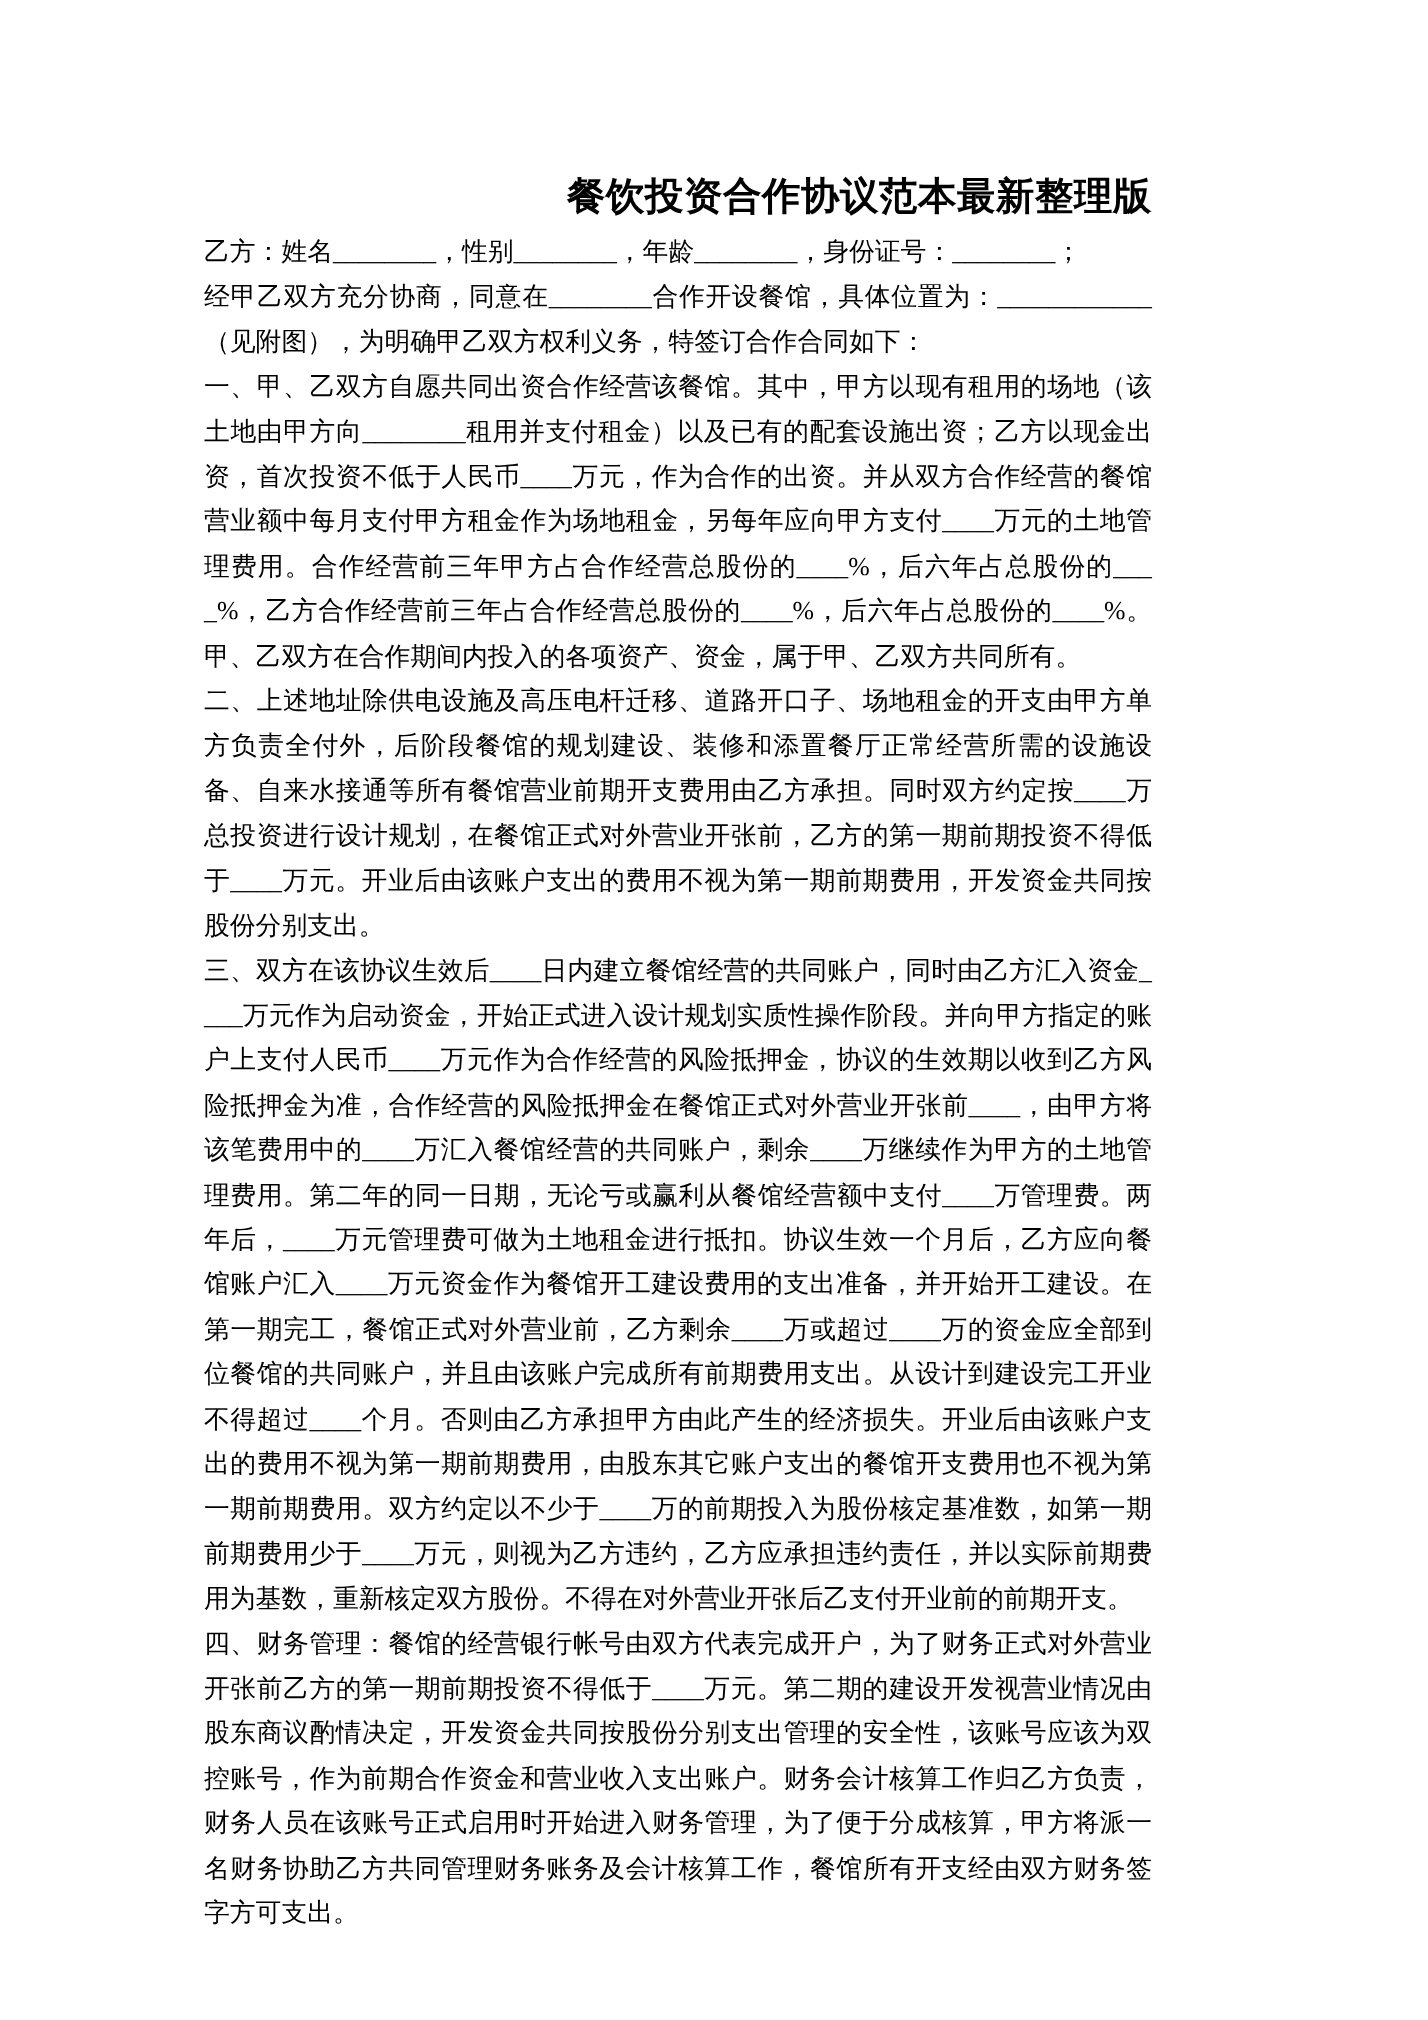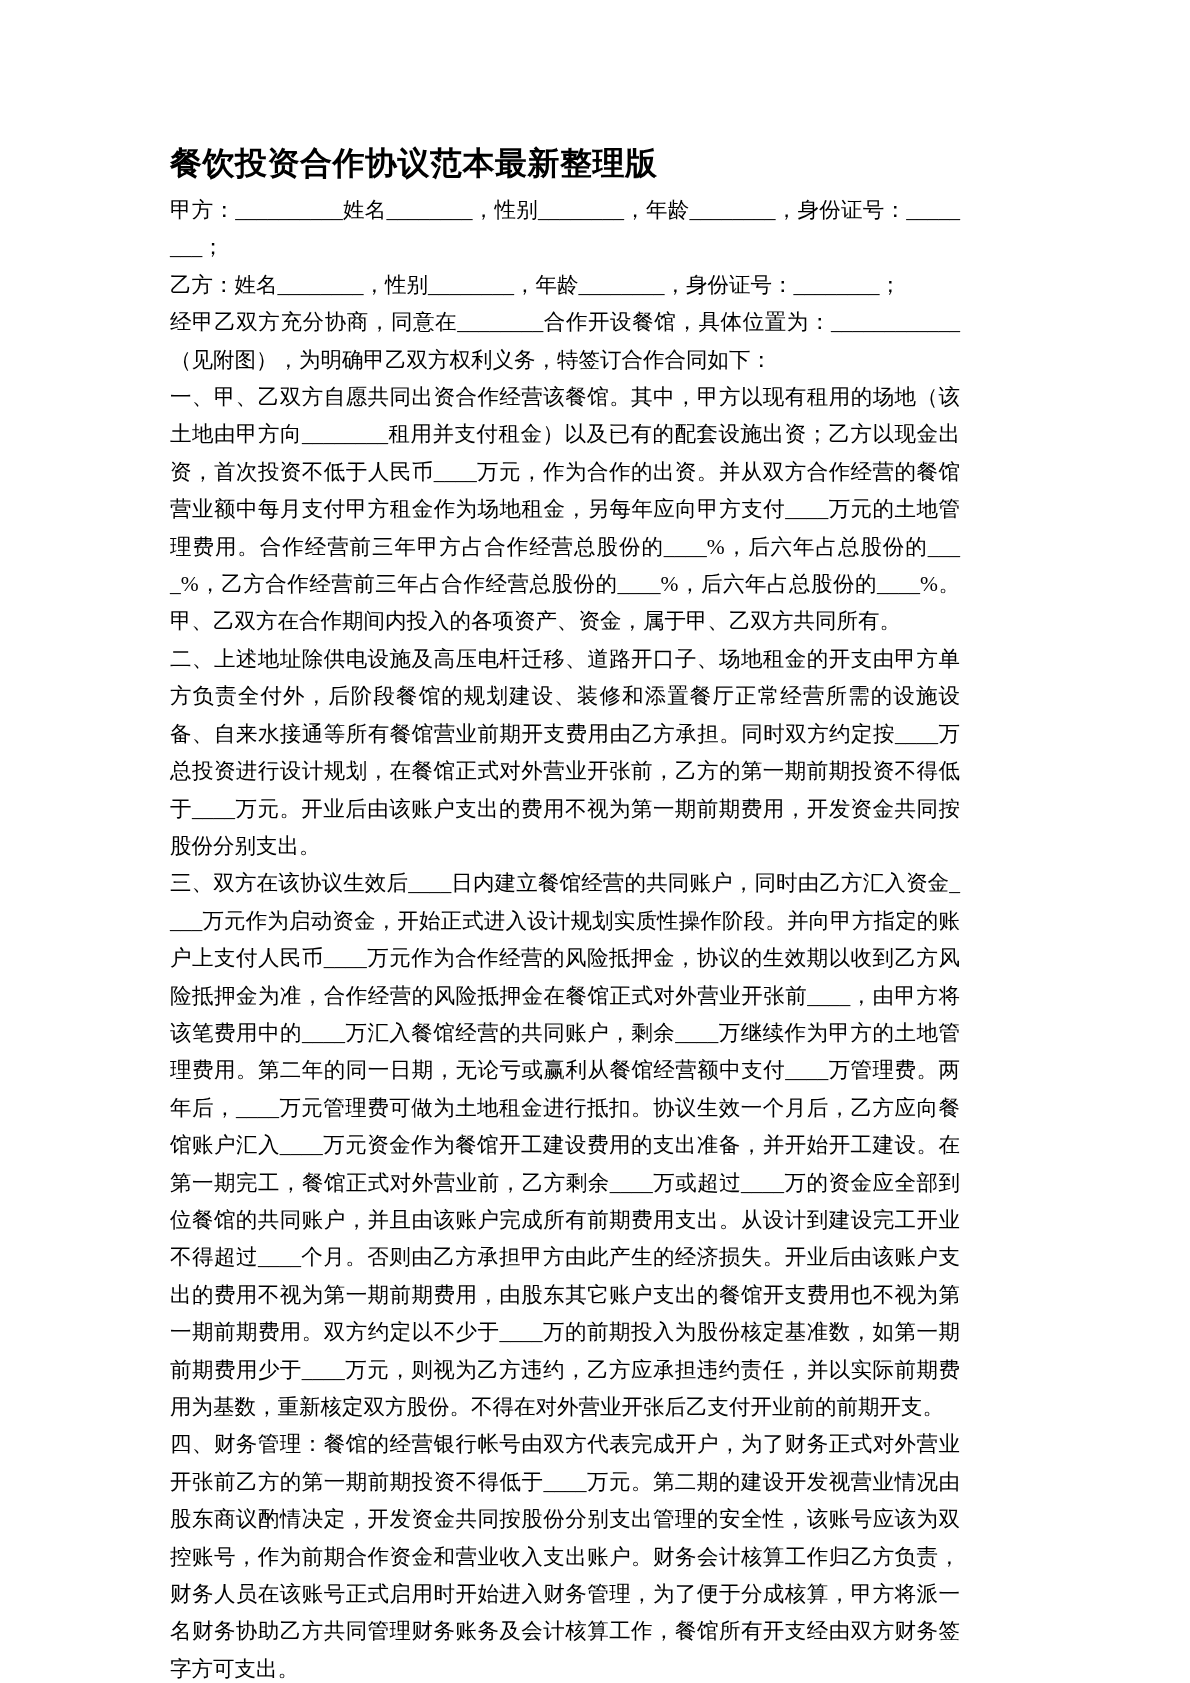--- a/index.html
+++ b/index.html
@@ -25,21 +25,21 @@
     position: absolute;
     left: 170px;
     top: 140px;
     width: 790px;
   }
   .doc-title {
     font-family: "Liberation Serif", "DejaVu Serif", serif;
     font-weight: bold;
     font-size: 32px;
     line-height: 46px;
-    text-align: left;
+    text-align: right;
     letter-spacing: 0.5px;
     margin: 0 0 6px 0;
     white-space: nowrap;
   }
   .para {
     font-size: 21.5px;
     line-height: 37.4px;
     text-align: justify;
     text-justify: inter-ideograph;
     margin: 0;
@@ -48,21 +48,20 @@
   }
 </style>
 </head>
 <body>
 
 <div class="page">
   <div class="content">
 
     <h1 class="doc-title">餐饮投资合作协议范本最新整理版</h1>
 
-    <p class="para">甲方：__________姓名________，性别________，年龄________，身份证号：________；</p>
 
     <p class="para">乙方：姓名________，性别________，年龄________，身份证号：________；</p>
 
     <p class="para">经甲乙双方充分协商，同意在________合作开设餐馆，具体位置为：____________（见附图），为明确甲乙双方权利义务，特签订合作合同如下：</p>
 
     <p class="para">一、甲、乙双方自愿共同出资合作经营该餐馆。其中，甲方以现有租用的场地（该土地由甲方向________租用并支付租金）以及已有的配套设施出资；乙方以现金出资，首次投资不低于人民币____万元，作为合作的出资。并从双方合作经营的餐馆营业额中每月支付甲方租金作为场地租金，另每年应向甲方支付____万元的土地管理费用。合作经营前三年甲方占合作经营总股份的____%，后六年占总股份的____%，乙方合作经营前三年占合作经营总股份的____%，后六年占总股份的____%。甲、乙双方在合作期间内投入的各项资产、资金，属于甲、乙双方共同所有。</p>
 
     <p class="para">二、上述地址除供电设施及高压电杆迁移、道路开口子、场地租金的开支由甲方单方负责全付外，后阶段餐馆的规划建设、装修和添置餐厅正常经营所需的设施设备、自来水接通等所有餐馆营业前期开支费用由乙方承担。同时双方约定按____万总投资进行设计规划，在餐馆正式对外营业开张前，乙方的第一期前期投资不得低于____万元。开业后由该账户支出的费用不视为第一期前期费用，开发资金共同按股份分别支出。</p>
 
     <p class="para">三、双方在该协议生效后____日内建立餐馆经营的共同账户，同时由乙方汇入资金____万元作为启动资金，开始正式进入设计规划实质性操作阶段。并向甲方指定的账户上支付人民币____万元作为合作经营的风险抵押金，协议的生效期以收到乙方风险抵押金为准，合作经营的风险抵押金在餐馆正式对外营业开张前____，由甲方将该笔费用中的____万汇入餐馆经营的共同账户，剩余____万继续作为甲方的土地管理费用。第二年的同一日期，无论亏或赢利从餐馆经营额中支付____万管理费。两年后，____万元管理费可做为土地租金进行抵扣。协议生效一个月后，乙方应向餐馆账户汇入____万元资金作为餐馆开工建设费用的支出准备，并开始开工建设。在第一期完工，餐馆正式对外营业前，乙方剩余____万或超过____万的资金应全部到位餐馆的共同账户，并且由该账户完成所有前期费用支出。从设计到建设完工开业不得超过____个月。否则由乙方承担甲方由此产生的经济损失。开业后由该账户支出的费用不视为第一期前期费用，由股东其它账户支出的餐馆开支费用也不视为第一期前期费用。双方约定以不少于____万的前期投入为股份核定基准数，如第一期前期费用少于____万元，则视为乙方违约，乙方应承担违约责任，并以实际前期费用为基数，重新核定双方股份。不得在对外营业开张后乙支付开业前的前期开支。</p>

